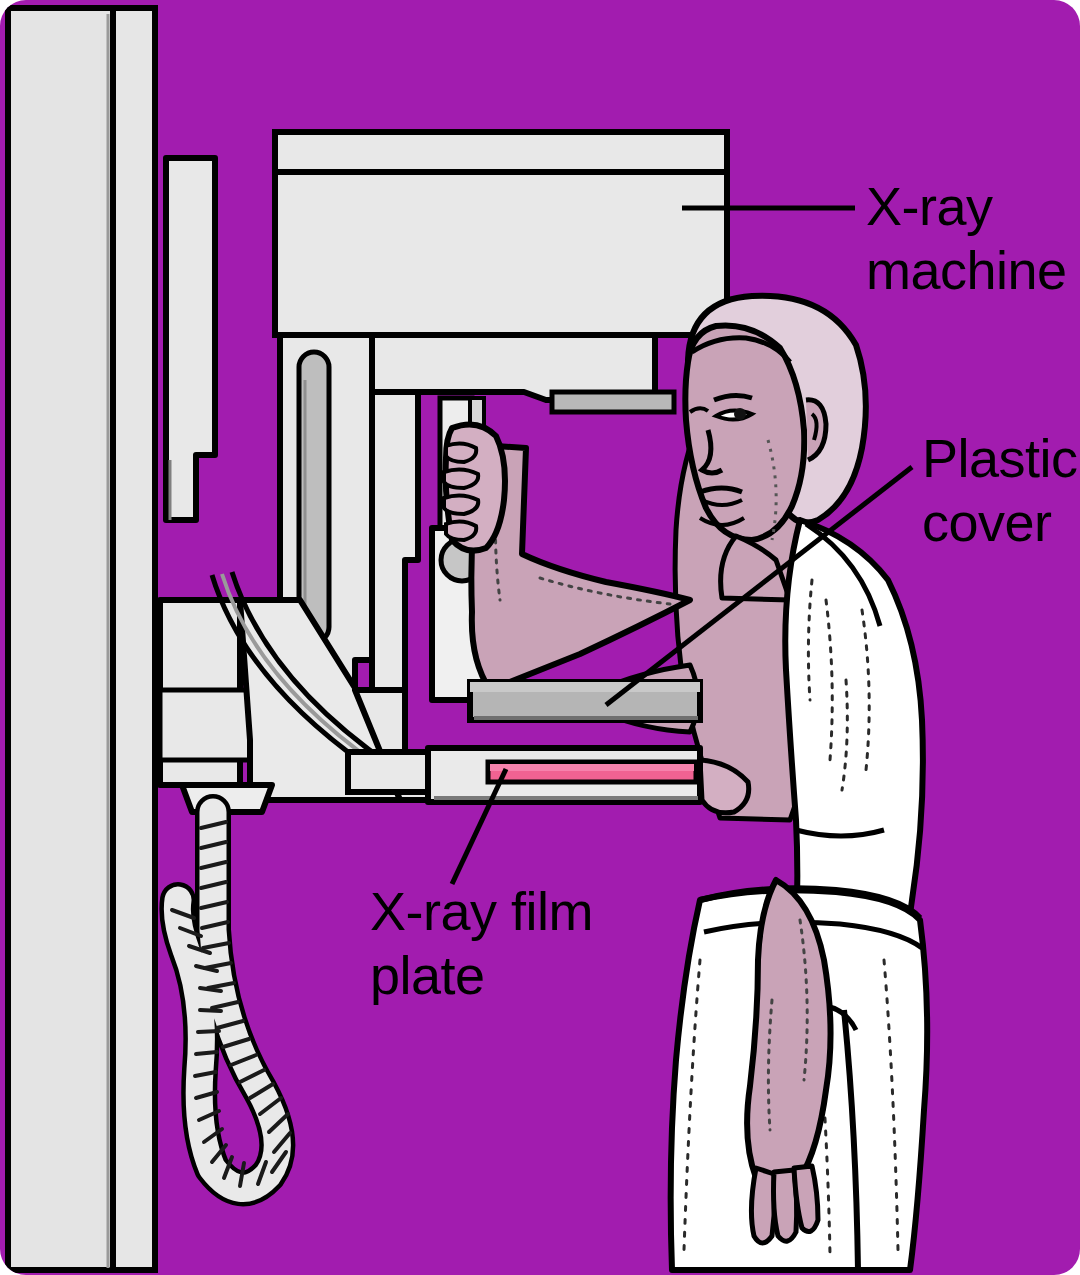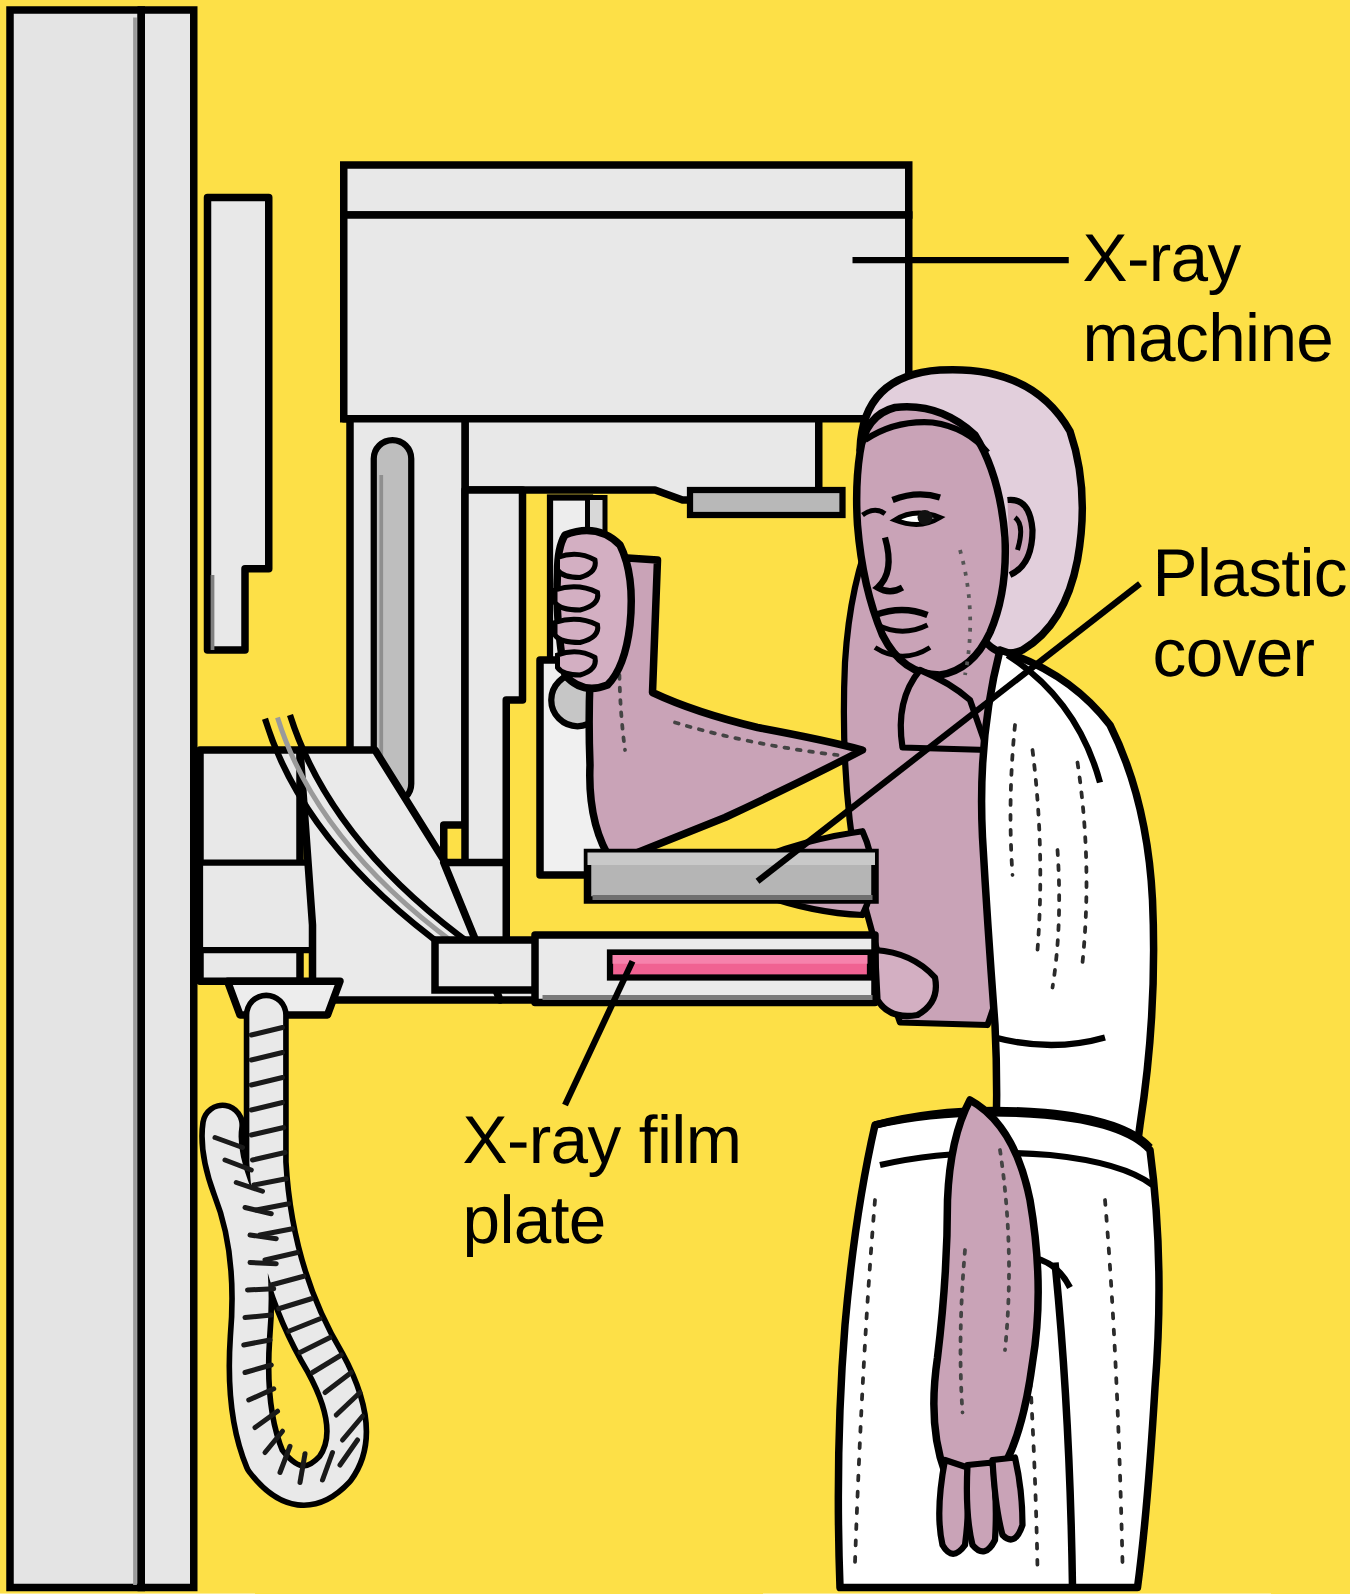--- a/index.html
+++ b/index.html
@@ -7,22 +7,23 @@
     padding: 0;
     background: #ffffff;
   }
   body {
     font-family: "Liberation Sans", sans-serif;
   }
   #stage {
     position: relative;
     width: 1080px;
     height: 1275px;
-    background: #fde047;
+    background: #a21caf;
     overflow: hidden;
+    border-radius: 26px;
   }
   #figure-svg {
     position: absolute;
     left: 0;
     top: 0;
     width: 1080px;
     height: 1275px;
     display: block;
   }
   .label-text {

